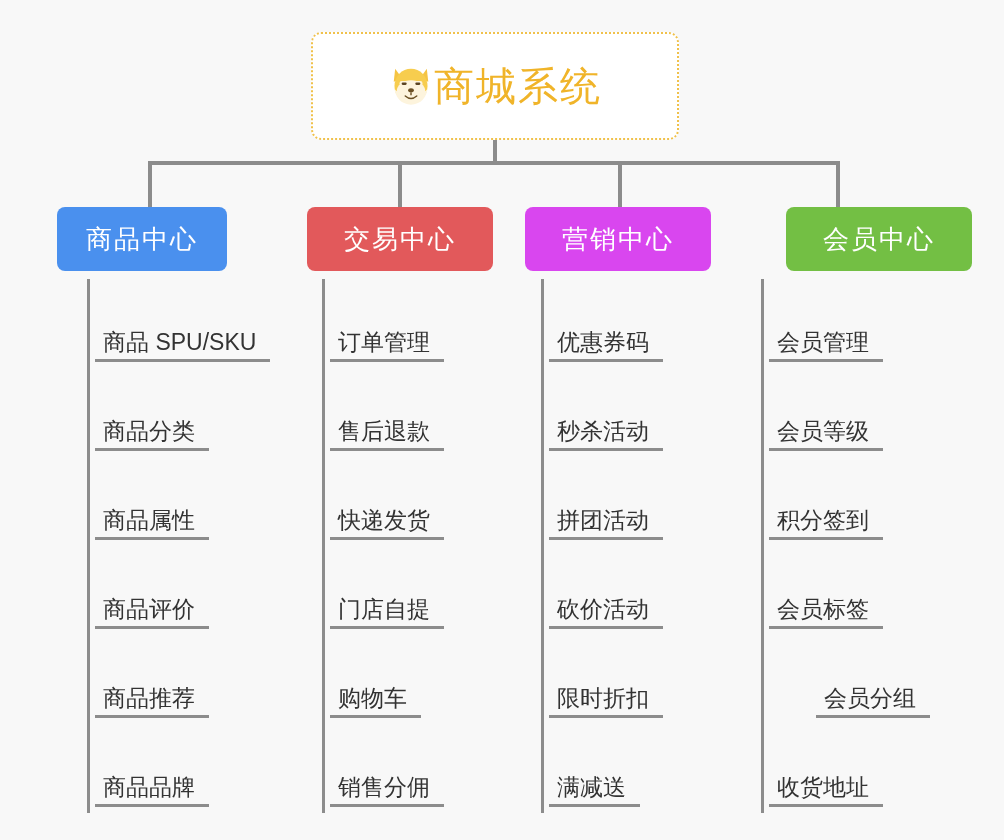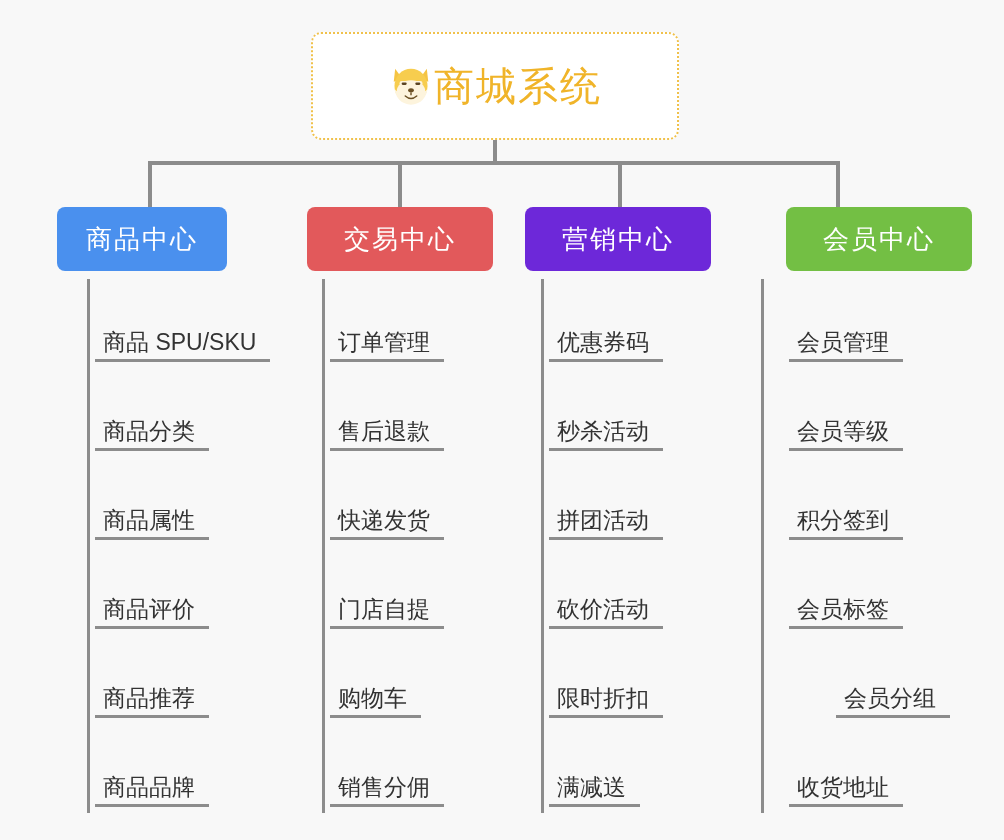--- a/index.html
+++ b/index.html
@@ -133,21 +133,21 @@
   <div class="line-v" style="left: 398px; top: 161px; height: 46px; background: rgb(140, 140, 140);"></div>
   <div class="line-v" style="left: 618px; top: 161px; height: 46px; background: rgb(140, 140, 140);"></div>
   <div class="line-v" style="left: 836px; top: 161px; height: 46px; background: rgb(140, 140, 140);"></div>
 
   <div class="cat-box" id="cat0" style="left: 57px; top: 207px; width: 170px; background: rgb(74, 144, 238);">
     <span>商品中心</span>
   </div>
   <div class="cat-box" id="cat1" style="left: 307px; top: 207px; width: 186px; background: rgb(226, 89, 91);">
     <span>交易中心</span>
   </div>
-  <div class="cat-box" id="cat2" style="left: 525px; top: 207px; width: 186px; background: #6d28d9;">
+  <div class="cat-box" id="cat2" style="left: 525px; top: 207px; width: 186px; background: #d946ef;">
     <span>营销中心</span>
   </div>
   <div class="cat-box" id="cat3" style="left: 786px; top: 207px; width: 186px; background: rgb(115, 191, 68);">
     <span>会员中心</span>
   </div>
 
   <div class="leaf-col" style="left:87px;">
     <div class="leaf-spine" style="height: 534px; background: rgb(140, 140, 140);"></div>
     <div class="leaf-item">
         <span class="leaf-label" style="border-bottom-color: rgb(140, 140, 140);">商品 SPU/SKU</span>
@@ -206,21 +206,21 @@
         <span class="leaf-label" style="border-bottom-color: rgb(140, 140, 140);">砍价活动</span>
       </div>
     <div class="leaf-item">
         <span class="leaf-label" style="border-bottom-color: rgb(140, 140, 140);">限时折扣</span>
       </div>
     <div class="leaf-item">
         <span class="leaf-label" style="border-bottom-color: rgb(140, 140, 140);">满减送</span>
       </div>
   </div>
 
-  <div class="leaf-col" style="left:761px;padding-left:20px;">
+  <div class="leaf-col" style="left:761px;">
     <div class="leaf-spine" style="height: 534px; background: rgb(140, 140, 140);"></div>
     <div class="leaf-item">
         <span class="leaf-label" style="border-bottom-color: rgb(140, 140, 140);">会员管理</span>
       </div>
     <div class="leaf-item">
         <span class="leaf-label" style="border-bottom-color: rgb(140, 140, 140);">会员等级</span>
       </div>
     <div class="leaf-item">
         <span class="leaf-label" style="border-bottom-color: rgb(140, 140, 140);">积分签到</span>
       </div>

